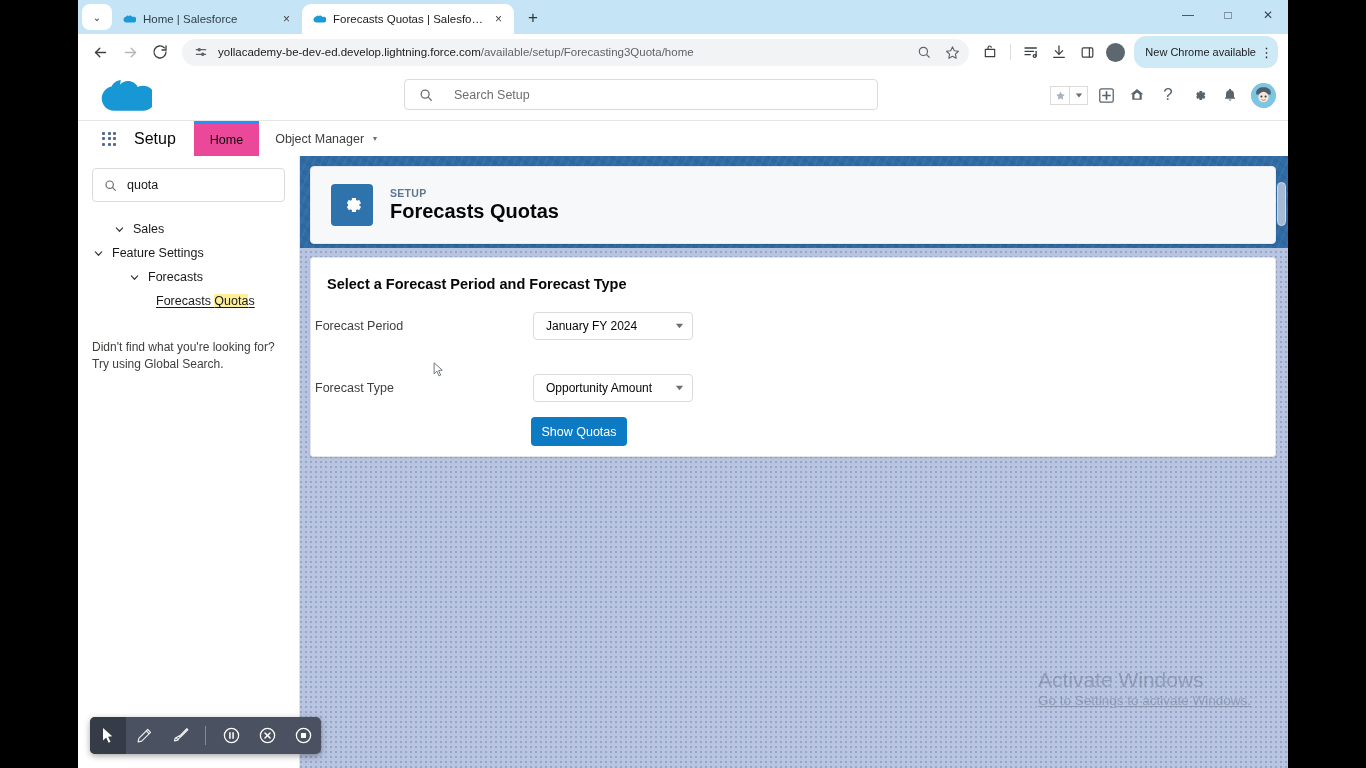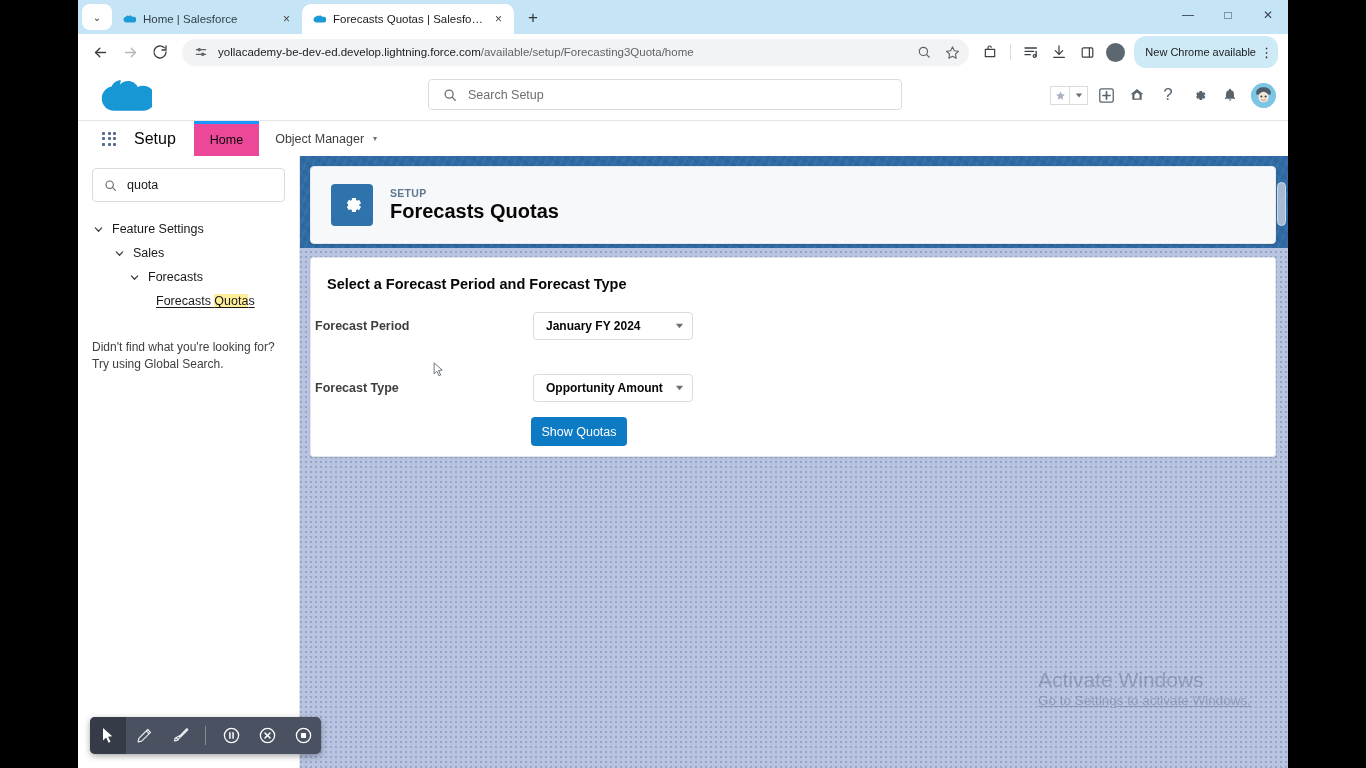--- a/index.html
+++ b/index.html
@@ -163,28 +163,28 @@
   .sf-globalheader {
     height: 50px;
     background: #ffffff;
     display: flex; align-items: center;
     padding: 0 12px 0 22px;
     position: relative;
   }
   .sf-logo { width: 52px; height: 36px; flex: 0 0 auto; }
   .sf-search {
     position: absolute;
-    left: 350px; top: 9px;
+    left: 326px; top: 9px;
     width: 474px; height: 31px;
     background: #fff;
     border: 1px solid #dddbda;
     border-radius: 4px;
     display: flex; align-items: center;
     padding-left: 14px;
-    gap: 11px;
+    gap: 21px;
   }
   .sf-search .ph { font-size: 12.5px; color: #706e6b; }
   .sf-gh-right {
     position: absolute; right: 12px; top: 0; height: 50px;
     display: flex; align-items: center; gap: 5px;
   }
   .fav-group { display: flex; align-items: center; }
   .fav-star, .fav-caret {
     width: 19px; height: 19px;
     border: 1px solid #dddbda;
@@ -354,21 +354,20 @@
     box-shadow: 0 1px 2px rgba(0,0,0,0.1);
   }
   .form-title {
     font-size: 14.5px; font-weight: bold; color: #080707;
     padding: 18px 0 0 16px;
   }
   .form-row {
     display: flex; align-items: center;
     padding-left: 4px;
     margin-top: 20px;
-    font-weight: bold;
   }
   .form-label {
     width: 218px; flex: 0 0 auto;
     font-size: 12.5px; color: #3e3e3c;
     padding-left: 0px;
   }
   .select {
     width: 160px; height: 28px;
     border: 1px solid #dddbda;
     border-radius: 4px;
@@ -638,36 +637,36 @@
 
         <div class="sf-sidebar">
           <div class="side-search">
             <svg width="13" height="13" viewBox="0 0 24 24" fill="none" stroke="#706e6b" stroke-width="2.2" stroke-linecap="round">
                 <circle cx="10.5" cy="10.5" r="6.8"></circle>
                 <line x1="15.6" y1="15.6" x2="21" y2="21"></line>
               </svg>
             <span class="txt">quota</span>
           </div>
 
+          <div class="tree-item tree-l1">
+            <span class="tree-chevron">
+              <svg width="9" height="9" viewBox="0 0 10 10" fill="none" stroke="#3e3e3c" stroke-width="1.4" stroke-linecap="round">
+                  <polyline points="1.5,3.2 5,7 8.5,3.2"></polyline>
+                </svg>
+            </span>
+            <span>Sales</span>
+          </div>
+
           <div class="tree-item tree-l0">
             <span class="tree-chevron">
               <svg width="9" height="9" viewBox="0 0 10 10" fill="none" stroke="#3e3e3c" stroke-width="1.4" stroke-linecap="round">
                   <polyline points="1.5,3.2 5,7 8.5,3.2"></polyline>
                 </svg>
             </span>
             <span>Feature Settings</span>
-          </div>
-
-          <div class="tree-item tree-l1">
-            <span class="tree-chevron">
-              <svg width="9" height="9" viewBox="0 0 10 10" fill="none" stroke="#3e3e3c" stroke-width="1.4" stroke-linecap="round">
-                  <polyline points="1.5,3.2 5,7 8.5,3.2"></polyline>
-                </svg>
-            </span>
-            <span>Sales</span>
           </div>
 
           <div class="tree-item tree-l2">
             <span class="tree-chevron">
               <svg width="9" height="9" viewBox="0 0 10 10" fill="none" stroke="#3e3e3c" stroke-width="1.4" stroke-linecap="round">
                   <polyline points="1.5,3.2 5,7 8.5,3.2"></polyline>
                 </svg>
             </span>
             <span>Forecasts</span>
           </div>

